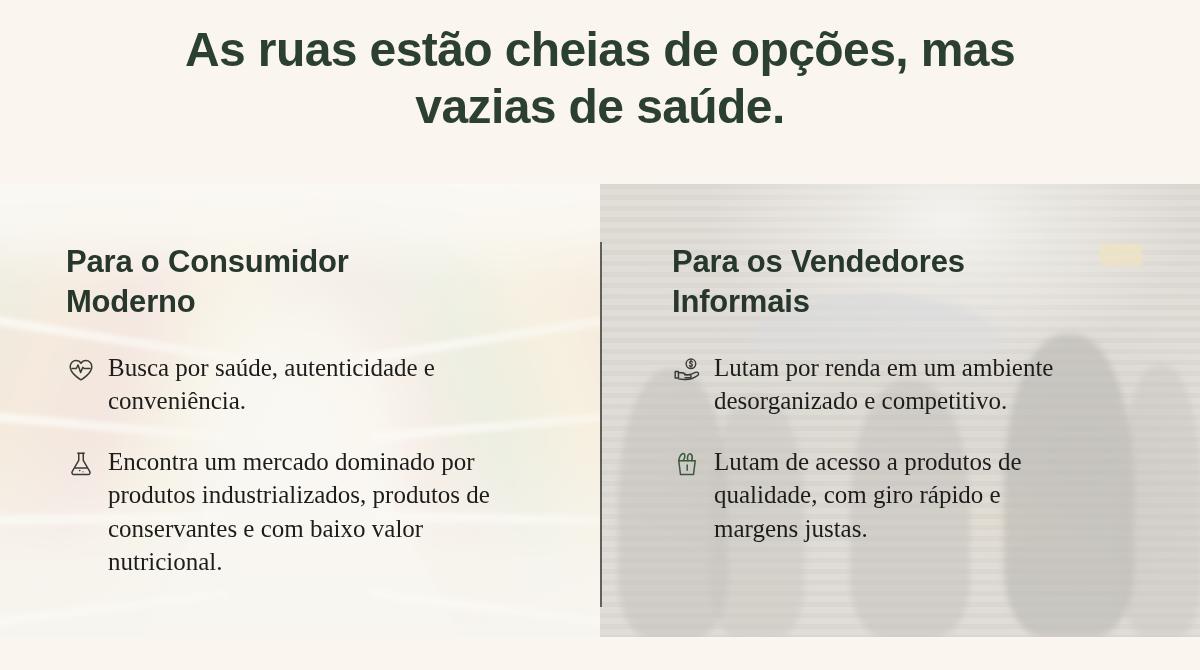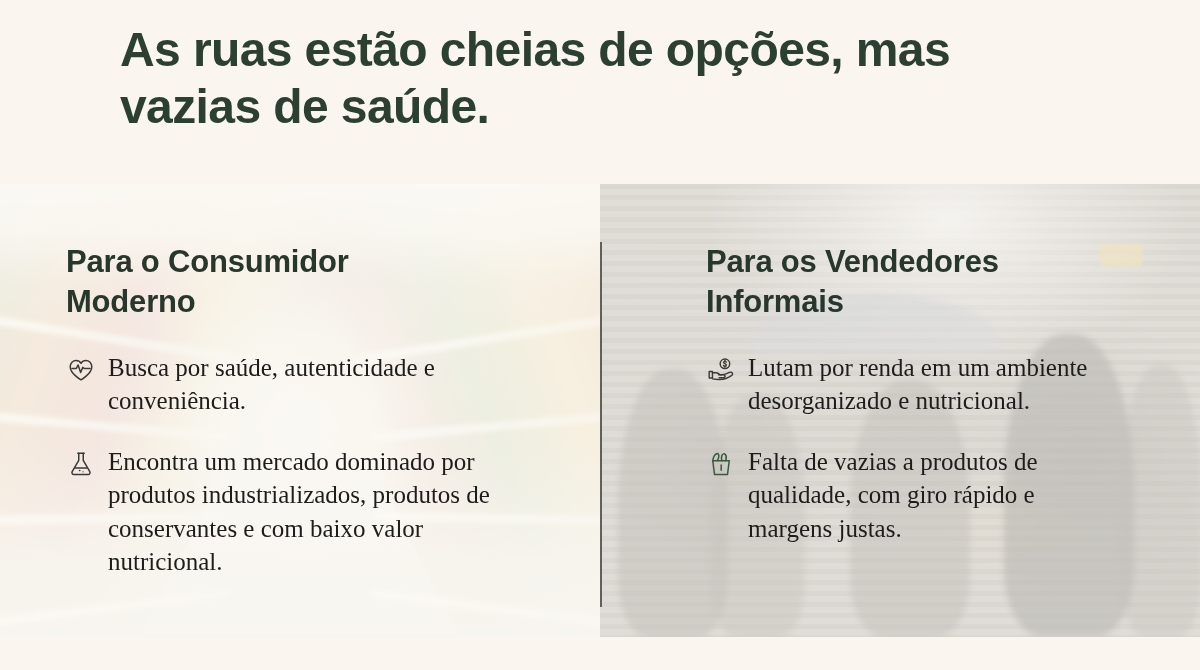--- a/index.html
+++ b/index.html
@@ -21,21 +21,21 @@
     background: #faf6ef;
     overflow: hidden;
   }
 
   
   .title-wrap {
     position: absolute;
     top: 22px;
     left: 0;
     width: 1200px;
-    text-align: left;
+    text-align: center;
     z-index: 5;
   }
   .title {
     margin: 0;
     font-family: "Liberation Sans", sans-serif;
     font-weight: 700;
     font-size: 48px;
     line-height: 1.18;
     letter-spacing: -0.6px;
     color: #2c4031;
@@ -166,21 +166,21 @@
 
   
   .panel-content {
     position: relative;
     z-index: 3;
     padding: 58px 52px 0 66px;
     box-sizing: border-box;
     height: 100%;
   }
   .panel.right .panel-content {
-    padding-left: 106px;
+    padding-left: 72px;
     padding-right: 110px;
   }
 
   .panel-title {
     margin: 0 0 28px 0;
     font-family: "Liberation Sans", sans-serif;
     font-weight: 700;
     font-size: 31px;
     line-height: 1.30;
     letter-spacing: -0.2px;
@@ -313,33 +313,33 @@
             <span class="bullet-icon">
               <svg viewBox="0 0 32 32" fill="none" stroke="#3a3a36" stroke-width="1.5" stroke-linecap="round" stroke-linejoin="round">
                 <circle cx="20.2" cy="9.4" r="5.1"></circle>
                 <path d="M21.6 7.6C21.3 7.1 20.8 6.8 20.2 6.8C19.4 6.8 18.8 7.3 18.8 7.9C18.8 9.6 21.7 9.0 21.7 10.8C21.7 11.5 21.0 12.0 20.2 12.0C19.5 12.0 18.9 11.7 18.7 11.1"></path>
                 <path d="M20.2 5.7V6.8M20.2 12.0V13.1"></path>
                 <path d="M3.4 17.6H6.9V24.6H3.4Z"></path>
                 <path d="M6.9 18.9L10.4 18.9C11.6 18.9 12.8 19.3 13.7 20.0L15.0 21.0H18.6C19.6 21.0 20.4 21.8 20.4 22.7C20.4 23.6 19.6 24.3 18.6 24.3H14.0"></path>
                 <path d="M13.3 21.0C17.5 21.5 21.4 20.8 25.0 18.6C26.2 17.9 27.9 18.4 28.3 19.7C28.5 20.5 28.2 21.3 27.5 21.8C23.0 25.1 17.8 26.6 12.6 26.1L6.9 25.5"></path>
               </svg>
             </span>
-            <span class="bullet-text">Lutam por renda em um ambiente desorganizado e nutricional.</span>
+            <span class="bullet-text">Lutam por renda em um ambiente desorganizado e competitivo.</span>
           </li>
 
           <li class="bullet">
             <span class="bullet-icon">
               <svg viewBox="0 0 32 32" fill="none" stroke="#3a5a3e" stroke-width="1.6" stroke-linecap="round" stroke-linejoin="round">
                 <path d="M7.2 12.4H24.8L22.9 27.3H9.1Z"></path>
                 <path d="M7.2 12.4C7.2 12.4 8.3 6.0 11.4 5.0C13.2 4.4 14.0 6.3 13.6 8.3C13.3 10.0 12.6 11.4 12.1 12.4"></path>
                 <path d="M17.0 12.4C16.5 10.8 16.2 8.6 17.0 6.8C17.8 5.0 19.6 4.6 20.6 5.8C22.0 7.5 21.6 10.6 21.0 12.4"></path>
                 <path d="M16.2 17.0V22.6"></path>
               </svg>
             </span>
-            <span class="bullet-text">Falta de vazias a produtos de qualidade, com giro rápido e margens justas.</span>
+            <span class="bullet-text">Lutam de acesso a produtos de qualidade, com giro rápido e margens justas.</span>
           </li>
 
         </ul>
       </div>
     </section>
 
     <div class="divider"></div>
   </div>
 
 </div>

